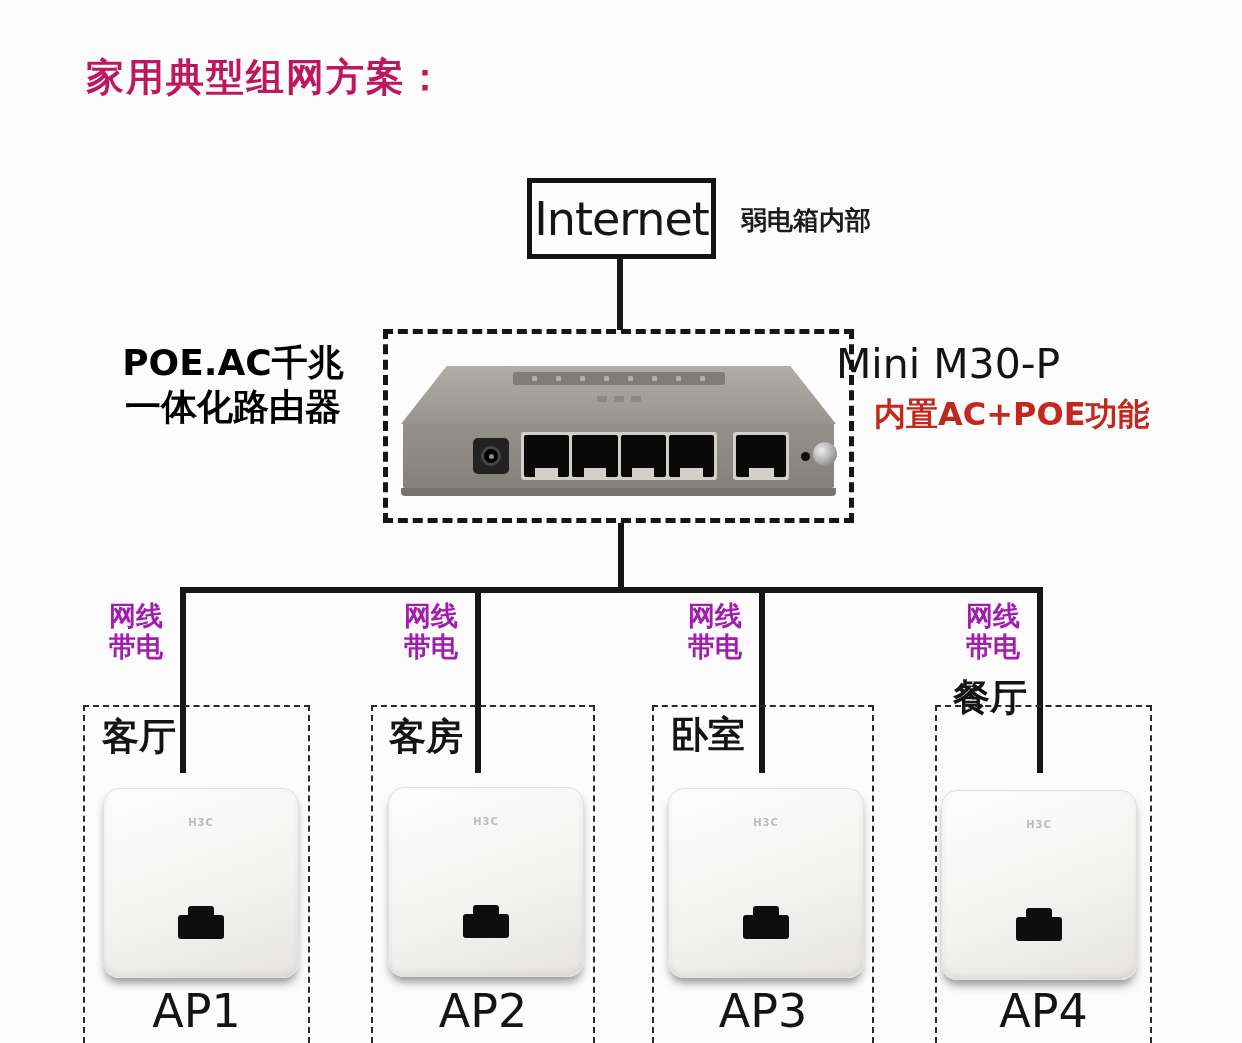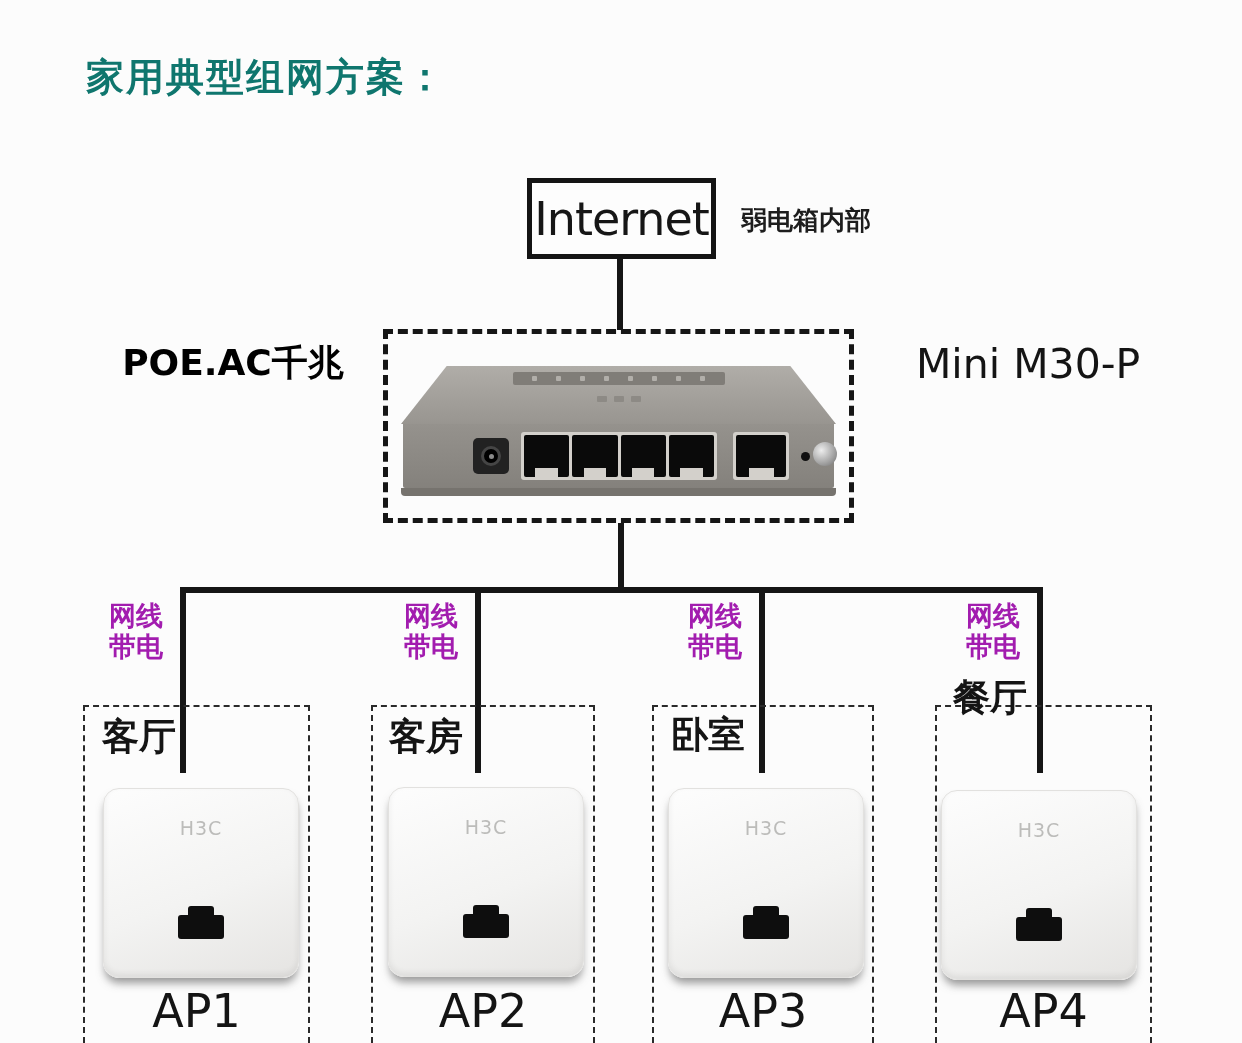--- a/index.html
+++ b/index.html
@@ -2,21 +2,21 @@
 <html><head>
 <meta charset="utf-8">
 <style>
   * { margin:0; padding:0; box-sizing:border-box; }
   html,body { background:#ffffff; }
   body { font-family:"DejaVu Sans","Liberation Sans",sans-serif; }
   .canvas { position:relative; width:1242px; height:1043px; background:#fcfcfc; overflow:hidden; }
 
   
   .title { position:absolute; left:86px; top:52px; font-size:38px; font-weight:700;
-           color:#0f766e; letter-spacing:2px; }
+           color:#be185d; letter-spacing:2px; }
 
   
   .internet-box { position:absolute; left:527px; top:178px; width:189px; height:81px;
                   border:5px solid #141414; background:#fdfdfd;
                   display:flex; align-items:center; justify-content:center; }
   .internet-box span { font-size:46px; font-weight:500; color:#161616; letter-spacing:-1px; }
   .note { position:absolute; left:741px; top:203px; font-size:26px; font-weight:700; color:#1d1d1d; }
 
   
   .vline, .hline { position:absolute; background:#161616; }
@@ -28,21 +28,21 @@
 
   .cable-label { position:absolute; top:600px; width:64px; text-align:center;
                  font-size:27px; font-weight:700; color:#a21caf; line-height:31px; }
   .cl1 { left:104px; } .cl2 { left:399px; } .cl3 { left:683px; } .cl4 { left:961px; }
 
   
   .router-outline { position:absolute; left:383px; top:329px; width:471px; height:194px;
                     border:5px dashed #161616; }
   .router-left-label { position:absolute; left:88px; top:341px; width:290px; text-align:center;
                        font-size:36px; font-weight:600; color:#000000; line-height:44px; }
-  .router-model   { position:absolute; left:916px; top:340px; font-size:41px; font-weight:500; color:#141414; }
+  .router-model   { position:absolute; left:836px; top:340px; font-size:41px; font-weight:500; color:#141414; }
   .router-feature { position:absolute; left:874px; top:393px; font-size:32px; font-weight:700; color:#c1281e; }
 
   
   .router-device { position:absolute; left:401px; top:366px; width:435px; height:130px; }
   .router-top { position:absolute; left:0; top:0; width:100%; height:58px;
                 background:linear-gradient(#b0ada8,#989590);
                 clip-path:polygon(10.5% 0,89.5% 0,100% 100%,0 100%); }
   .router-leds { position:absolute; left:50%; top:6px; transform:translateX(-50%);
                  width:212px; height:13px; background:#807d78; border-radius:2px;
                  display:flex; justify-content:space-evenly; align-items:center; }
@@ -82,21 +82,21 @@
   .r1 { left:102px; top:712px; } .r2 { left:389px; top:712px; }
   .r3 { left:671px; top:710px; } .r4 { left:953px; top:673px; }
 
   .ap-device { position:absolute; width:196px; height:190px; border-radius:16px;
                background:linear-gradient(160deg,#fdfdfd 0%,#f3f3f2 55%,#e5e4e2 100%);
                border:1px solid #e2e1df;
                box-shadow:0 7px 8px -2px rgba(70,70,70,.55), inset 0 -3px 6px rgba(0,0,0,.07); }
   .a1 { left:103px; top:788px; } .a2 { left:388px; top:787px; }
   .a3 { left:668px; top:788px; } .a4 { left:941px; top:790px; }
   .ap-brand { position:absolute; top:15%; left:0; width:100%; text-align:center;
-              font-size:19px; font-weight:400; letter-spacing:1px; color:#bcbcba; }
+              font-size:10px; font-weight:700; letter-spacing:1px; color:#bcbcba; }
   .ap-port { position:absolute; top:67%; left:50%; transform:translateX(-50%);
              width:46px; height:24px; background:#0e0e0e; border-radius:3px; }
   .ap-port::before { content:""; position:absolute; top:-9px; left:50%; transform:translateX(-50%);
                      width:26px; height:10px; background:#0e0e0e; border-radius:3px 3px 0 0; }
 
   .ap-name { position:absolute; top:984px; text-align:center; font-size:46px; font-weight:500; color:#141414; }
   .n1 { left:83px;  width:227px; }
   .n2 { left:371px; width:224px; }
   .n3 { left:652px; width:222px; }
   .n4 { left:935px; width:217px;text-align:center; }
@@ -111,22 +111,24 @@
   <div class="internet-box">
     <span>Internet</span>
   </div>
   <div class="note">弱电箱内部</div>
 
   <div class="vline feed1"></div>
 
   <div class="router-outline"></div>
   <div class="router-left-label">
     <div>POE.AC千兆</div>
+    <div>一体化路由器</div>
   </div>
   <div class="router-model">Mini M30-P</div>
+  <div class="router-feature">内置AC+POE功能</div>
 
   <div class="router-device">
     <div class="router-base"></div>
     <div class="router-top">
       <div class="router-leds">
         <i></i>
           <i></i>
           <i></i>
           <i></i>
           <i></i>

